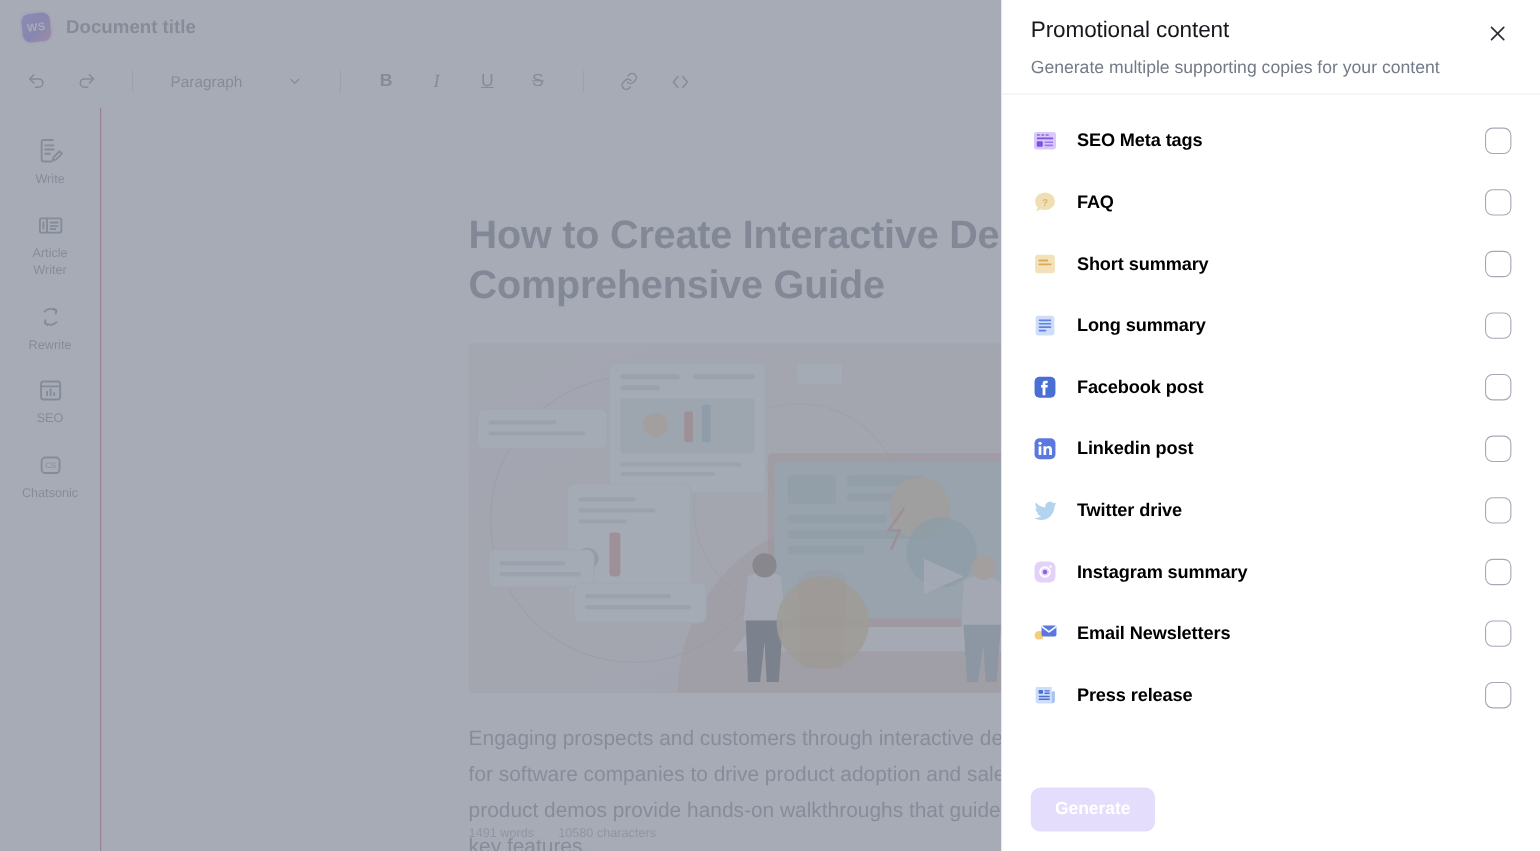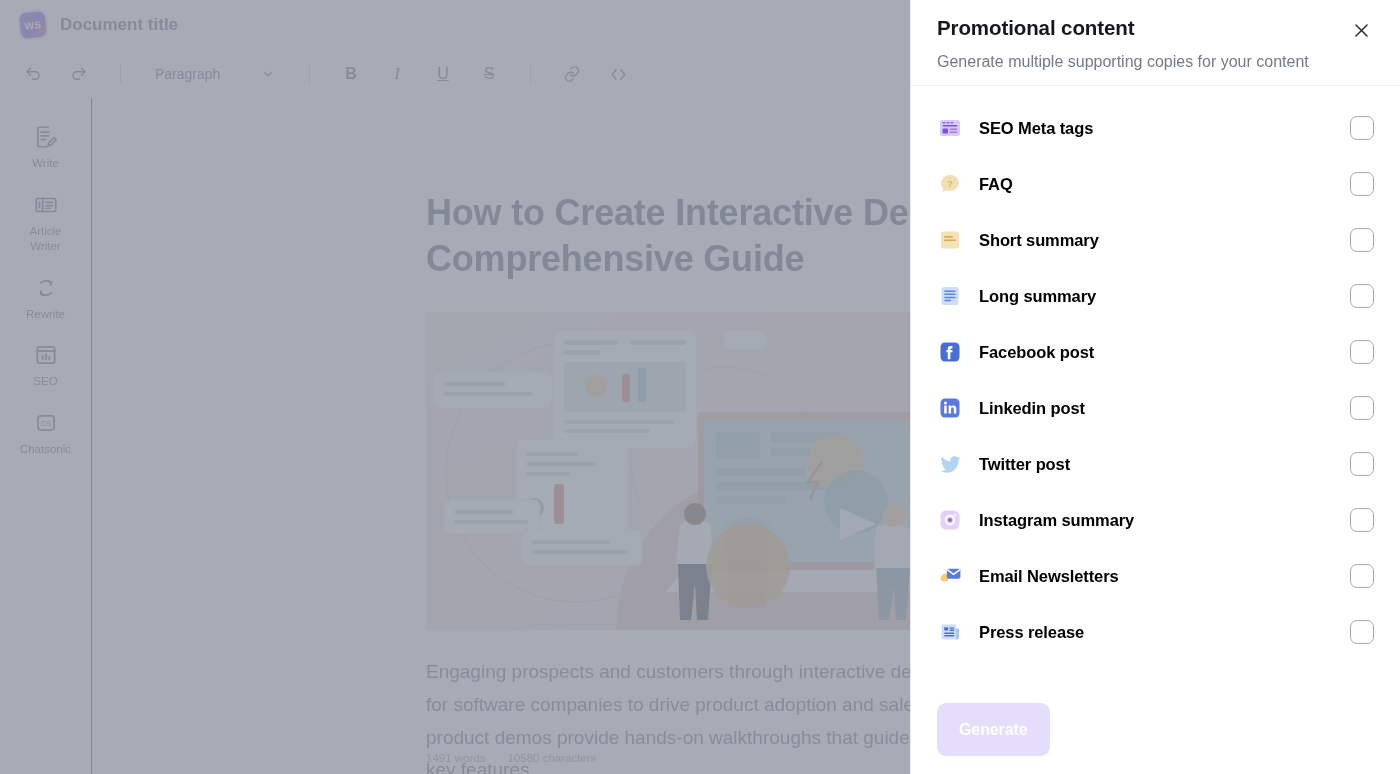--- a/index.html
+++ b/index.html
@@ -124,21 +124,21 @@
     display: flex; flex-direction: column;
   }
   .drawer-head {
     padding: 16px 26px 14px 26px;
     border-bottom: 1px solid #eceef1;
   }
   .drawer-title-row {
     display: flex; align-items: flex-start; justify-content: space-between;
   }
   .drawer-title {
-    font-size: 20.5px; font-weight: 700; color: #16181d; letter-spacing: -.1px;
+    font-size: 20.5px; font-weight: 400; color: #16181d; letter-spacing: -.1px;
   }
   .close-btn {
     width: 26px; height: 26px; display: flex; align-items: center;
     justify-content: center; cursor: pointer; color: #2b2f36;
     background: none; border: none; margin-top: 1px;
   }
   .drawer-sub {
     margin-top: 10px; font-size: 16px; color: #737a87;
   }
 
@@ -161,21 +161,21 @@
   }
   .opt-check {
     width: 24px; height: 24px; flex: 0 0 24px;
     border: 1.6px solid #a3a9b6; border-radius: 7px; background: #fff;
   }
 
   .drawer-foot {
     padding: 0 26px 18px 26px;
   }
   .gen-btn {
-    height: 53px; min-width: 104px; padding: 0 22px;
+    height: 40px; min-width: 104px; padding: 0 22px;
     border: none; border-radius: 9px;
     background: #e4ddfc; color: #ffffff;
     font-size: 16px; font-weight: 700; letter-spacing: -.1px;
     font-family: "Liberation Sans", sans-serif;
     cursor: default;
   }
 </style>
 </head>
 <body>
 
@@ -525,21 +525,21 @@
         <span class="opt-label">Linkedin post</span>
         <span class="opt-check"></span>
       </div>
 
       <div class="opt-row">
         <span class="opt-ico">
           <svg width="25" height="25" viewBox="0 0 24 24">
             <path d="M22 5.9c-.7.3-1.5.5-2.3.6a4 4 0 0 0 1.8-2.2c-.8.5-1.7.8-2.6 1a4 4 0 0 0-6.9 3.7A11.5 11.5 0 0 1 3.7 4.6a4 4 0 0 0 1.3 5.4c-.7 0-1.3-.2-1.8-.5a4 4 0 0 0 3.2 4 4 4 0 0 1-1.8.1 4 4 0 0 0 3.7 2.8A8.1 8.1 0 0 1 2 18.1a11.4 11.4 0 0 0 6.2 1.8c7.4 0 11.5-6.2 11.5-11.6v-.5c.8-.6 1.5-1.3 2-2z" fill="#b2d4f0"></path>
           </svg>
         </span>
-        <span class="opt-label">Twitter post</span>
+        <span class="opt-label">Twitter drive</span>
         <span class="opt-check"></span>
       </div>
 
       <div class="opt-row">
         <span class="opt-ico">
           <svg width="24" height="24" viewBox="0 0 24 24">
             <rect x="2.5" y="2.5" width="19" height="19" rx="5.5" fill="#e3d2f7"></rect>
             <circle cx="12" cy="12" r="4.4" fill="none" stroke="#fff" stroke-width="1.8"></circle>
             <circle cx="12" cy="12" r="2" fill="#8a63e8"></circle>
             <circle cx="17" cy="7" r="1.1" fill="#fff"></circle>

